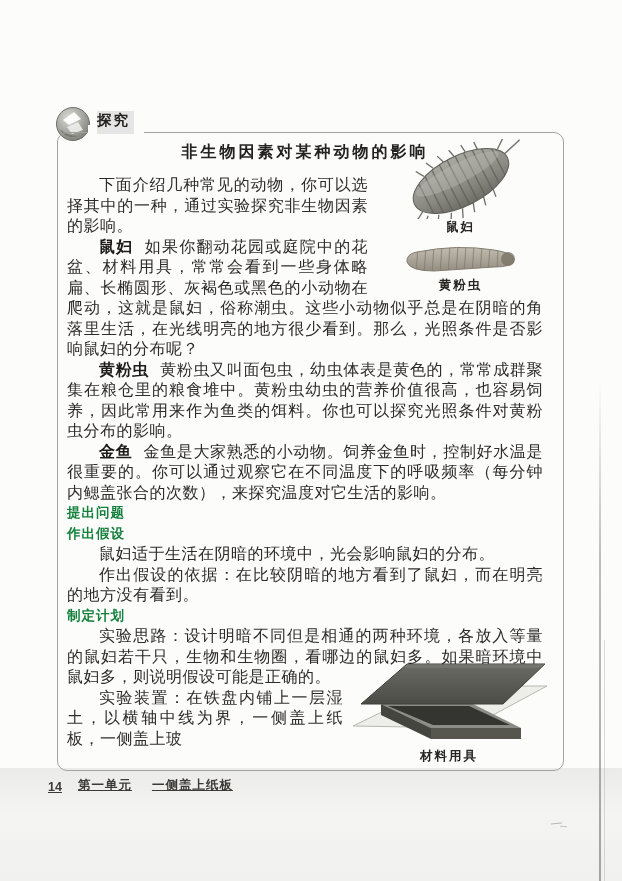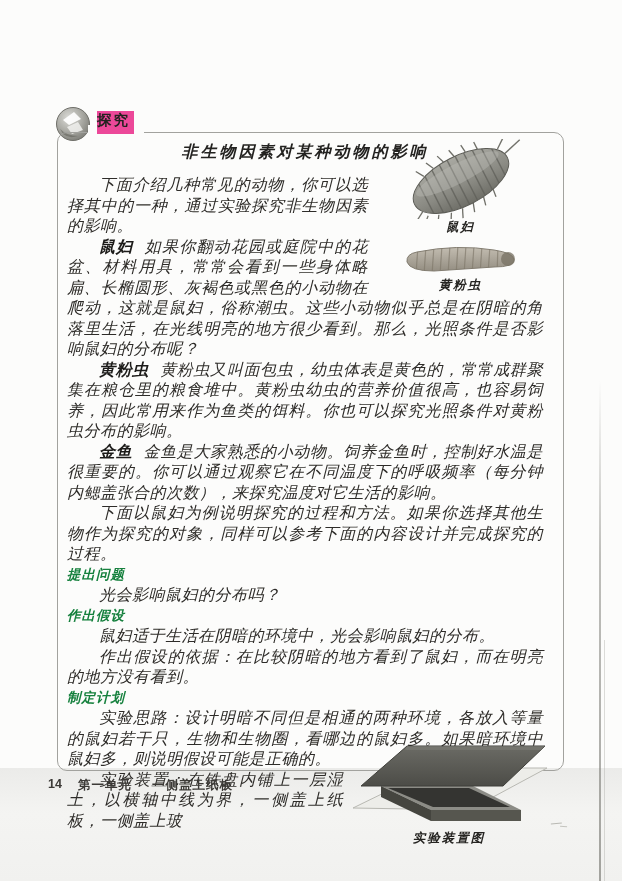--- a/index.html
+++ b/index.html
@@ -16,45 +16,45 @@
     background:linear-gradient(180deg,rgba(150,150,145,0),rgba(140,140,134,.55) 35%,rgba(120,120,114,.65));}
   .edge-line2{position:absolute;left:604px;top:640px;width:1px;height:241px;background:rgba(170,170,164,.4);}
   .scan-tick{position:absolute;left:551px;top:823px;width:11px;height:3px;
     border-top:1.5px solid #b9b9b3;transform:rotate(-6deg);}
   .scan-tick2{position:absolute;left:560px;top:826px;width:7px;height:2px;
     border-top:1px solid #c4c4be;transform:rotate(4deg);}
 
   
   .explore-icon{position:absolute;left:54px;top:105px;width:38px;height:38px;}
   .explore-label{position:absolute;left:97px;top:111px;font-size:14.5px;font-weight:bold;
-    letter-spacing:2px;color:#232220;background:#ec4899;padding:0 4px 4px 0;z-index:3;}
+    letter-spacing:2px;color:#232220;background:#e5e5e5;padding:0 4px 4px 0;z-index:3;}
   .border-mask{position:absolute;left:88px;top:125px;width:56px;height:13px;background:#fcfcfb;z-index:2;}
 
   
   .activity-box{position:absolute;left:57px;top:132px;width:507px;height:639px;
     box-sizing:border-box;border:1.5px solid #a2a29e;border-radius:10px;
-    padding:8px 20px 0 9px;font-style:italic;}
+    padding:8px 20px 0 9px;}
   .activity-title{margin:0 0 12px;text-align:center;font-size:16px;font-weight:bold;
     letter-spacing:3px;line-height:22px;color:#232220;}
   .activity-box p{margin:0;font-size:16px;line-height:20.5px;letter-spacing:.5px;
     text-indent:2em;text-align:justify;color:#2e2c29;}
   .activity-box p b{margin-right:.7em;color:#1c1b19;}
   .step-heading{font-size:13.5px;line-height:20.5px;font-weight:bold;letter-spacing:1px;color:#15803d;}
 
   
   .fig-insects{float:right;width:165px;margin:-36px 0 0 10px;text-align:center;}
   .fig-apparatus{float:right;width:196px;margin:-26px -4px 0 8px;text-align:center;}
   .fig-cap{font-size:12.5px;font-weight:bold;letter-spacing:2px;line-height:16px;color:#262522;}
   .fig-cap.app{line-height:17px;}
   .fig-insects svg,.fig-apparatus svg{display:block;margin:0 auto;}
   .mealworm-wrap{margin-top:6px;}
 
   
   .page-footer{position:absolute;left:48px;top:777px;font-size:12.5px;font-weight:600;
-    letter-spacing:1px;color:#3c3a37;display:flex;align-items:flex-start;}
+    letter-spacing:1px;color:#3c3a37;display:flex;align-items:flex-end;text-decoration:underline;}
   .page-footer .num{margin-right:16px;letter-spacing:0;}
   .page-footer .unit{margin-right:20px;}
 </style>
 </head>
 <body>
 
 <div class="bottom-band"></div>
 <div class="edge-line"></div>
 <div class="edge-line2"></div>
 <div class="scan-tick"></div>
@@ -162,24 +162,22 @@
   </div>
 
   <p>下面介绍几种常见的动物，你可以选择其中的一种，通过实验探究非生物因素的影响。</p>
 
   <p><b>鼠妇</b><span>如果你翻动花园或庭院中的花盆、材料用具，常常会看到一些身体略扁、长椭圆形、灰褐色或黑色的小动物在爬动，这就是鼠妇，俗称潮虫。这些小动物似乎总是在阴暗的角落里生活，在光线明亮的地方很少看到。那么，光照条件是否影响鼠妇的分布呢？</span></p>
 
   <p><b>黄粉虫</b><span>黄粉虫又叫面包虫，幼虫体表是黄色的，常常成群聚集在粮仓里的粮食堆中。黄粉虫幼虫的营养价值很高，也容易饲养，因此常用来作为鱼类的饵料。你也可以探究光照条件对黄粉虫分布的影响。</span></p>
 
   <p><b>金鱼</b><span>金鱼是大家熟悉的小动物。饲养金鱼时，控制好水温是很重要的。你可以通过观察它在不同温度下的呼吸频率（每分钟内鳃盖张合的次数），来探究温度对它生活的影响。</span></p>
 
-  <p>下面以鼠妇为例说明探究的过程和方法。如果你选择其他生物作为探究的对象，同样可以参考下面的内容设计并完成探究的过程。</p>
 
   <div class="step-heading">提出问题</div>
-  <p>光会影响鼠妇的分布吗？</p>
 
   <div class="step-heading">作出假设</div>
   <p>鼠妇适于生活在阴暗的环境中，光会影响鼠妇的分布。</p>
   <p>作出假设的依据：在比较阴暗的地方看到了鼠妇，而在明亮的地方没有看到。</p>
 
   <div class="step-heading">制定计划</div>
   <p>实验思路：设计明暗不同但是相通的两种环境，各放入等量的鼠妇若干只，生物和生物圈，看哪边的鼠妇多。如果暗环境中鼠妇多，则说明假设可能是正确的。</p>
 
   <div class="fig-apparatus">
     <svg width="196" height="86" viewBox="0 0 196 86">
@@ -193,21 +191,21 @@
       <polygon points="2,64 84,24 196,24 118,66" fill="#edede9" stroke="#b8b8b2" stroke-width="1"></polygon>
 
       <polygon points="30,42 122,42 170,66 80,66" fill="#8c8c86"></polygon>
       <polygon points="37,44 118,44 159,63 82,63" fill="#343431"></polygon>
       <polygon points="80,66 170,66 170,77 80,77" fill="#56564f"></polygon>
       <polygon points="30,42 80,66 80,77 30,53" fill="#45453f"></polygon>
 
       <polygon points="56,2 194,2 152,42 10,42" fill="url(#cvr)" stroke="#3f3f3a" stroke-width="1"></polygon>
       <polygon points="56,2 194,2 190,6 54,6" fill="#7d7d76" opacity="0.6"></polygon>
     </svg>
-    <div class="fig-cap app">实验装置图</div>
+    <div class="fig-cap app">材料用具</div>
   </div>
 
   <p>实验装置：在铁盘内铺上一层湿土，以横轴中线为界，一侧盖上纸板，一侧盖上玻</p>
 
 </div>
 
 <div class="page-footer">
   <span class="num">14</span>
   <span class="unit">第一单元</span>
   <span class="book">一侧盖上纸板</span>

